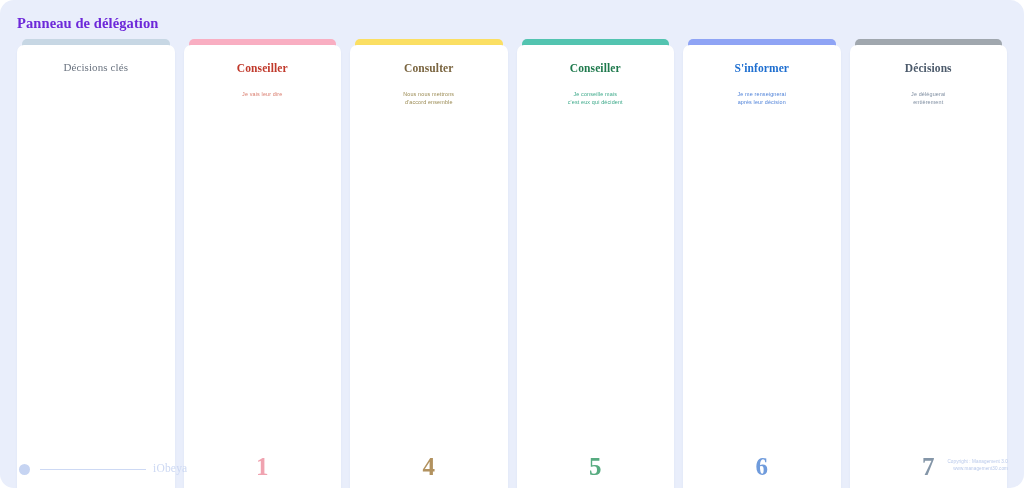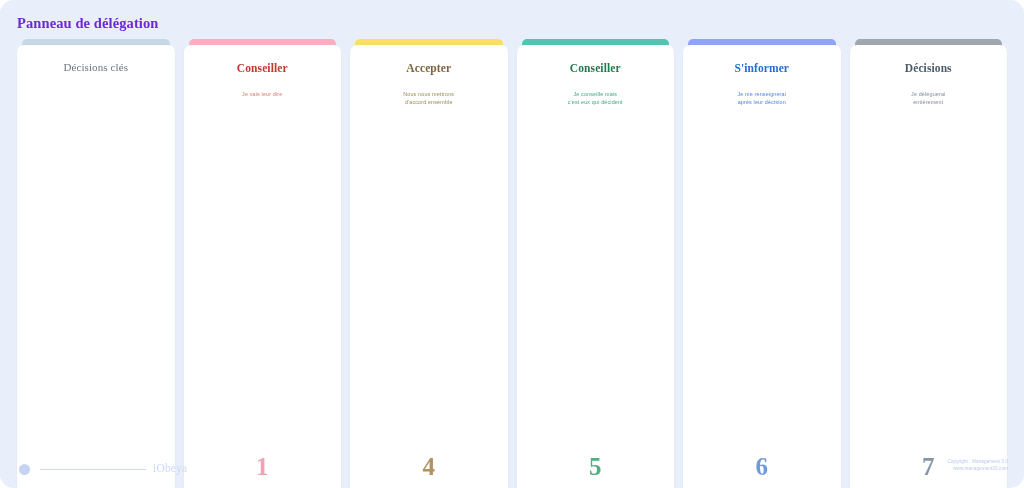--- a/index.html
+++ b/index.html
@@ -192,21 +192,21 @@
           <div class="col-title" style="color: rgb(192, 57, 43);">Conseiller</div>
           <div class="col-sub" style="color: rgb(217, 123, 108);">
             <span class="sub-line">Je vais leur dire</span>
           </div>
           <div class="col-number" style="color: rgb(240, 163, 176);">1</div>
         </div>
       </div>
       <div class="column">
         <div class="col-tab" style="background: rgb(251, 223, 99);"></div>
         <div class="col-card">
-          <div class="col-title" style="color: rgb(122, 101, 64);">Accepter</div>
+          <div class="col-title" style="color: rgb(122, 101, 64);">Consulter</div>
           <div class="col-sub" style="color: rgb(154, 138, 82);">
             <span class="sub-line">Nous nous mettrons</span>
             <span class="sub-line">d'accord ensemble</span>
           </div>
           <div class="col-number" style="color: rgb(178, 146, 95);">4</div>
         </div>
       </div>
       <div class="column">
         <div class="col-tab" style="background: rgb(83, 196, 176);"></div>
         <div class="col-card">

